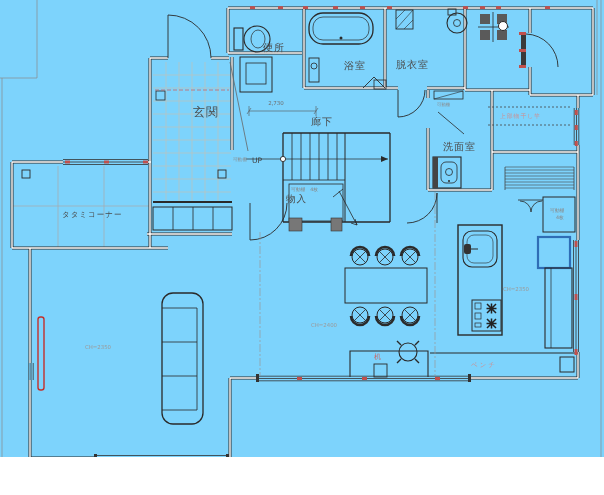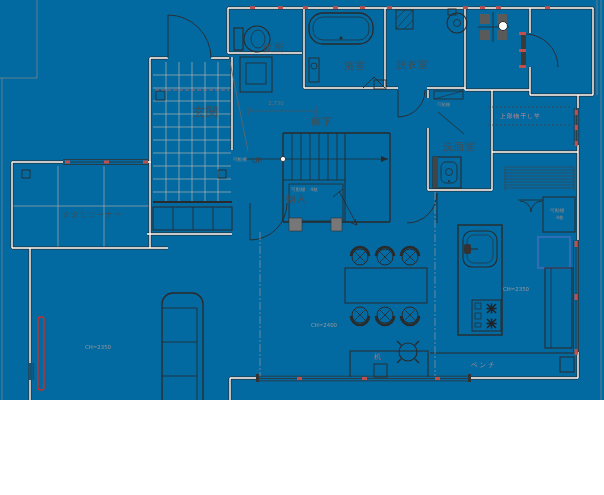--- a/index.html
+++ b/index.html
@@ -1,17 +1,17 @@
 <!DOCTYPE html>
 <html><head>
 <meta charset="utf-8">
 <style>
   html,body{margin:0;padding:0;background:#ffffff;}
   #stage{
-    position:relative;width:604px;height:400px;background:#0369a1;overflow:hidden;
+    position:relative;width:604px;height:457px;background:#7dd3fc;overflow:hidden;
     font-family:"DejaVu Sans","Liberation Sans",sans-serif;
   }
   svg{position:absolute;left:0;top:0;}
   text{font-family:"DejaVu Sans","Liberation Sans",sans-serif;fill:#3f3f3f;}
   .room-label{fill:#4a4a4a;letter-spacing:1px;}
   .tiny-note{fill:#8a8a8a;}
   .pink-note{fill:#cf8d8d;}
   .red-note{fill:#c76a6a;}
   .ch-note{fill:#9a9a9a;}
   .dim-text{fill:#6f6f6f;}

